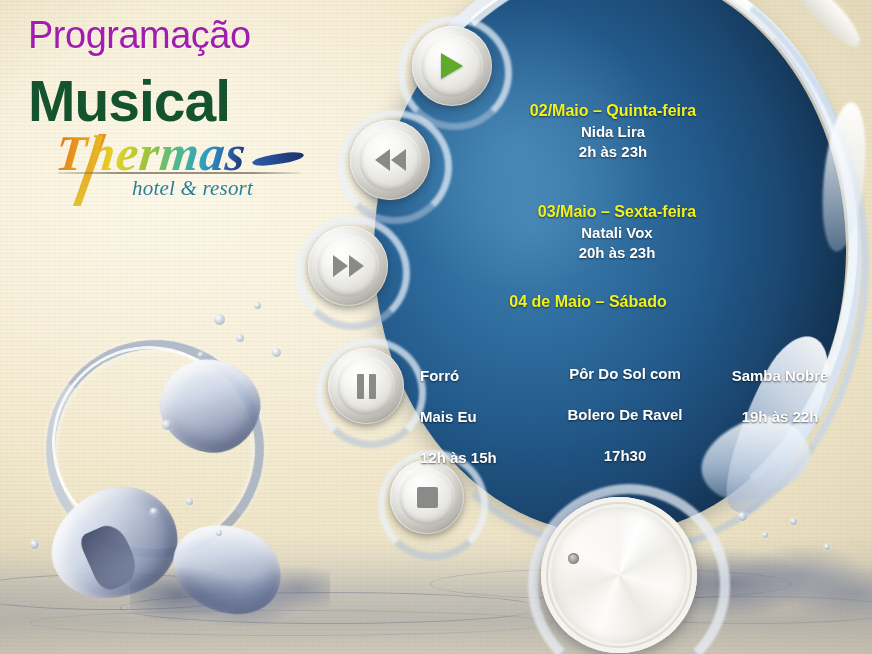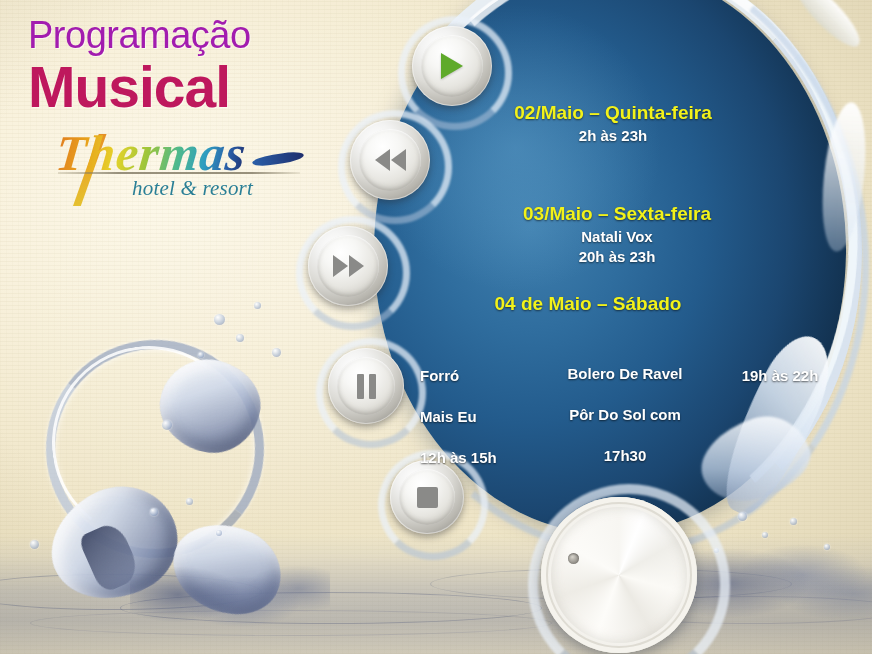--- a/index.html
+++ b/index.html
@@ -268,23 +268,23 @@
     line-height: 42px;
     color: #a21caf;
     letter-spacing: -.5px;
     text-shadow: 1px 1px 0 rgba(255,255,255,.55);
   }
   .title-2 {
     font-family: "Liberation Sans", sans-serif;
     font-weight: bold;
     font-size: 57px;
     line-height: 58px;
-    color: #be185d;
+    color: #14532d;
     letter-spacing: -1px;
-    margin-top: 2px;
+    margin-top: 16px;
     text-shadow: 1px 1px 0 rgba(255,255,255,.5);
   }
 
   
   .logo {
     position: absolute;
     left: 56px;
     top: 128px;
     width: 250px;
     height: 72px;
@@ -449,21 +449,21 @@
     background: radial-gradient(circle at 40% 35%, #d8d5cd, #8d8a83 70%, #6e6b65 100%);
     box-shadow: inset 0 1px 2px rgba(0,0,0,.35);
     z-index: 3;
   }
 
   
   .sched { position: absolute; }
   .ev-head {
     font-family: "Liberation Sans", sans-serif;
     font-weight: bold;
-    font-size: 19px;
+    font-size: 16px;
     color: #f2f21a;
     text-align: center;
     text-shadow: 0 1px 2px rgba(0,0,0,.55);
     white-space: nowrap;
   }
   .ev-line {
     font-family: "Liberation Sans", sans-serif;
     font-weight: bold;
     font-size: 15px;
     color: #ffffff;
@@ -615,42 +615,44 @@
       </div>
   </div>
 
   <div class="water-ring" style="left:528px; top:484px; width:182px; height:182px; border-width:10px;"></div>
   <div class="knob">
     <div class="knob-dot"></div>
   </div>
 
   <div class="sched ev-1">
     <div class="ev-head">02/Maio – Quinta-feira</div>
+    <div class="ev-line">Nida  Lira</div>
     <div class="ev-line">2h às  23h</div>
   </div>
 
   <div class="sched ev-2">
     <div class="ev-head">03/Maio – Sexta-feira</div>
     <div class="ev-line">Natali Vox</div>
     <div class="ev-line">20h às  23h</div>
   </div>
 
   <div class="sched ev-3">
     <div class="ev-head">04 de Maio – Sábado</div>
   </div>
 
   <div class="sat-cols">
     <div class="sat-col sat-a">
       <div class="ln">Forró</div>
       <div class="ln">Mais Eu</div>
       <div class="ln">12h  às 15h</div>
     </div>
     <div class="sat-col sat-b">
+      <div class="ln">Pôr Do Sol  com</div>
       <div class="ln">Bolero De Ravel</div>
-      <div class="ln">Pôr Do Sol  com</div>
       <div class="ln">17h30</div>
     </div>
     <div class="sat-col sat-c">
+      <div class="ln">Samba  Nobre</div>
       <div class="ln">19h  às 22h</div>
     </div>
   </div>
 
 </div>
 
 </body></html>

